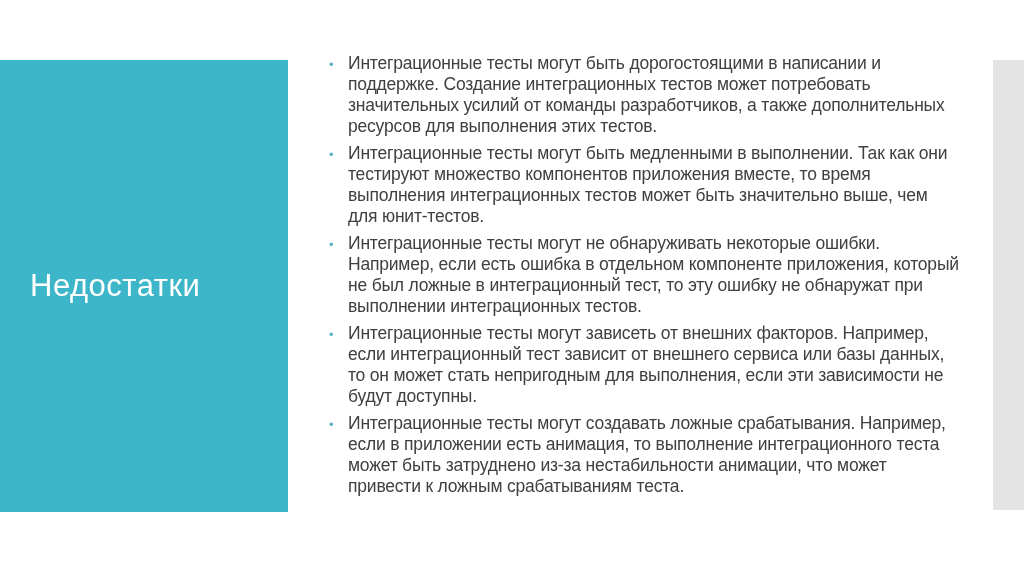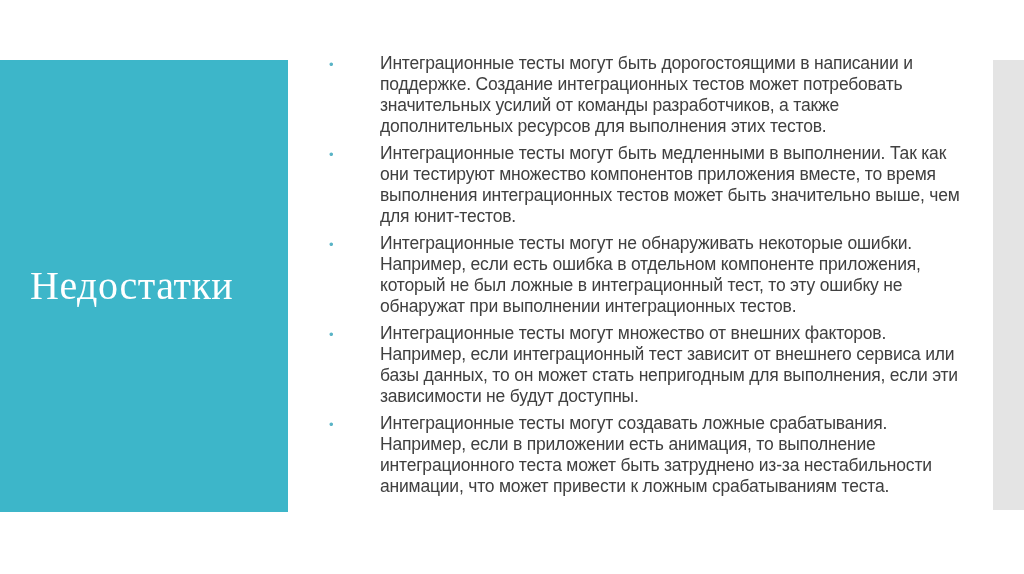--- a/index.html
+++ b/index.html
@@ -22,25 +22,24 @@
     width: 288px;
     height: 452px;
     background: var(--accent, #3db6c9);
     display: flex;
     align-items: center;
   }
   .slide-title {
     margin: 0;
     padding-left: 30px;
     color: var(--title-text, #ffffff);
-    font-size: 40px;
+    font-size: 31px;
     font-weight: 300;
     letter-spacing: 0.5px;
     line-height: 1.1;
-    font-family: Liberation Serif, serif;
   }
   .right-stripe {
     position: absolute;
     left: 993px;
     top: 60px;
     width: 31px;
     height: 450px;
     background: var(--stripe, #e4e4e4);
   }
   .content {
@@ -67,21 +66,20 @@
     line-height: 21px;
     padding-top: 1px;
   }
   .bullet-text {
     flex: 1;
     max-width: 612px;
     color: var(--text, #404040);
     font-size: 17.5px;
     line-height: 21px;
     letter-spacing: -0.2px;
-    margin-left: 32px;
   }
 </style>
 </head>
 <body>
 
 <div class="slide">
 
   <div class="title-panel">
     <h1 class="slide-title">Недостатки</h1>
   </div>
@@ -95,21 +93,21 @@
       <li class="bullet-item">
         <span class="bullet-dot">•</span>
         <span class="bullet-text">Интеграционные тесты могут быть медленными в выполнении. Так как они тестируют множество компонентов приложения вместе, то время выполнения интеграционных тестов может быть значительно выше, чем для юнит-тестов.</span>
       </li>
       <li class="bullet-item">
         <span class="bullet-dot">•</span>
         <span class="bullet-text">Интеграционные тесты могут не обнаруживать некоторые ошибки. Например, если есть ошибка в отдельном компоненте приложения, который не был ложные в интеграционный тест, то эту ошибку не обнаружат при выполнении интеграционных тестов.</span>
       </li>
       <li class="bullet-item">
         <span class="bullet-dot">•</span>
-        <span class="bullet-text">Интеграционные тесты могут множество от внешних факторов. Например, если интеграционный тест зависит от внешнего сервиса или базы данных, то он может стать непригодным для выполнения, если эти зависимости не будут доступны.</span>
+        <span class="bullet-text">Интеграционные тесты могут зависеть от внешних факторов. Например, если интеграционный тест зависит от внешнего сервиса или базы данных, то он может стать непригодным для выполнения, если эти зависимости не будут доступны.</span>
       </li>
       <li class="bullet-item">
         <span class="bullet-dot">•</span>
         <span class="bullet-text">Интеграционные тесты могут создавать ложные срабатывания. Например, если в приложении есть анимация, то выполнение интеграционного теста может быть затруднено из-за нестабильности анимации, что может привести к ложным срабатываниям теста.</span>
       </li>
     </ul>
   </div>
 
   <div class="right-stripe"></div>
 

